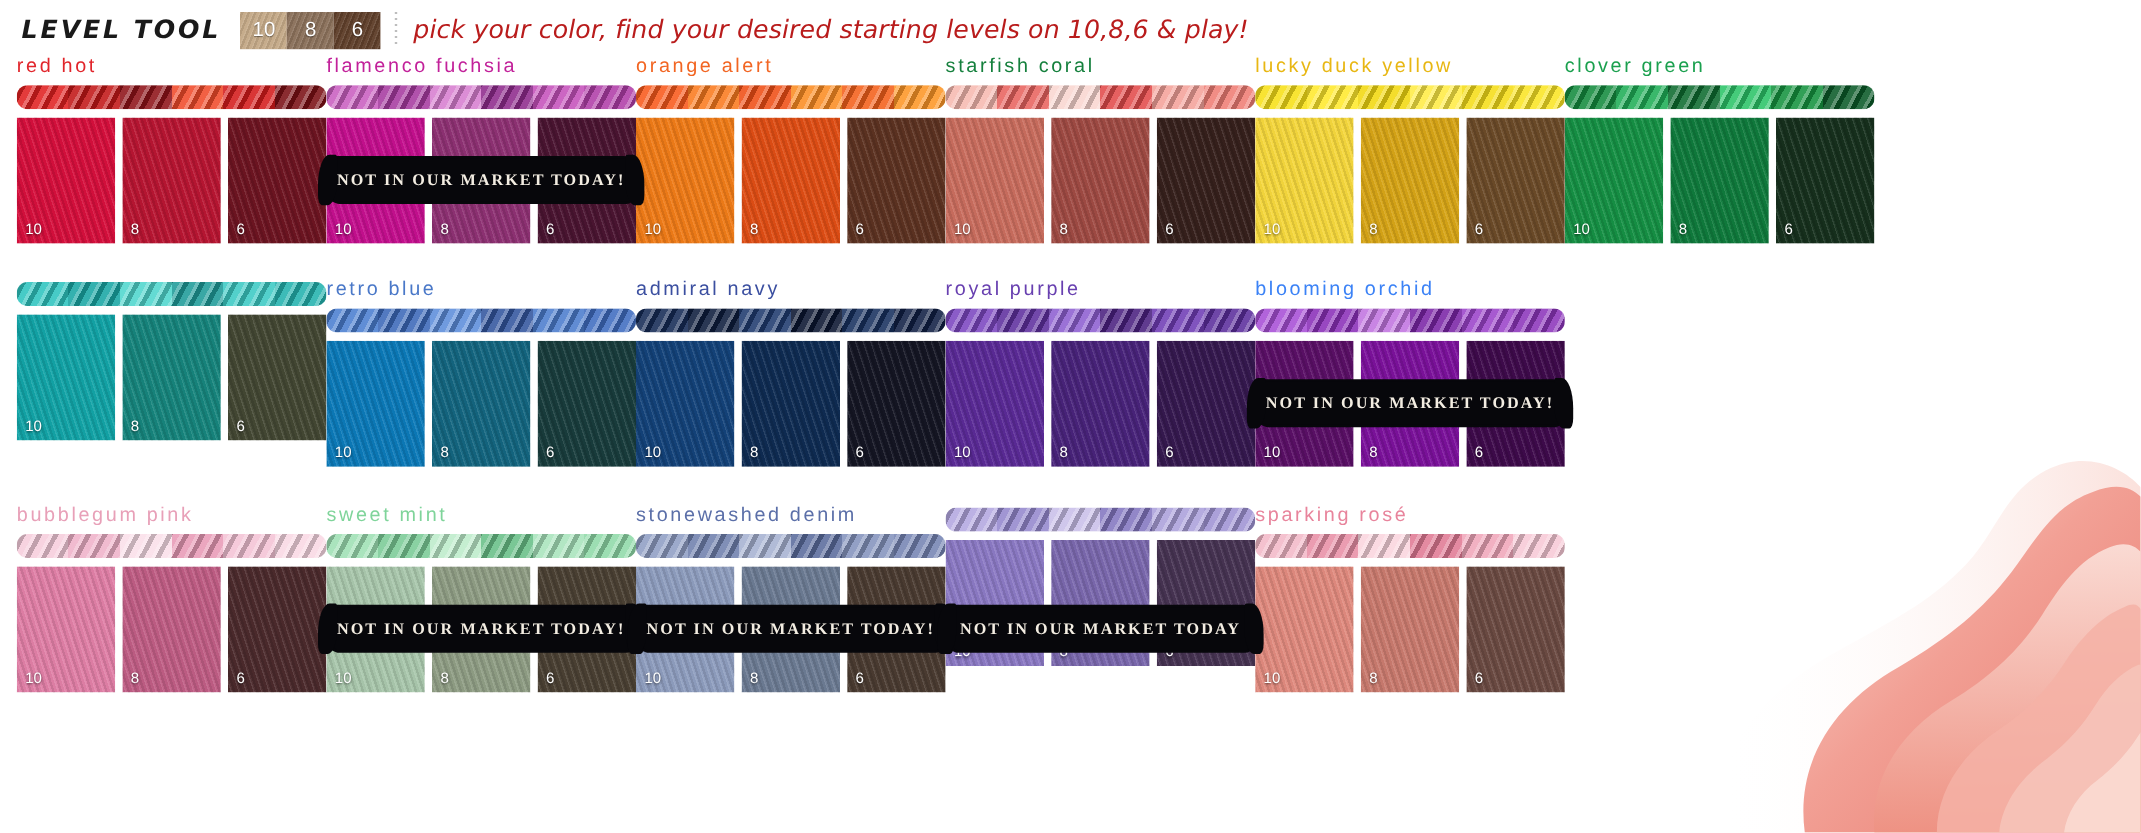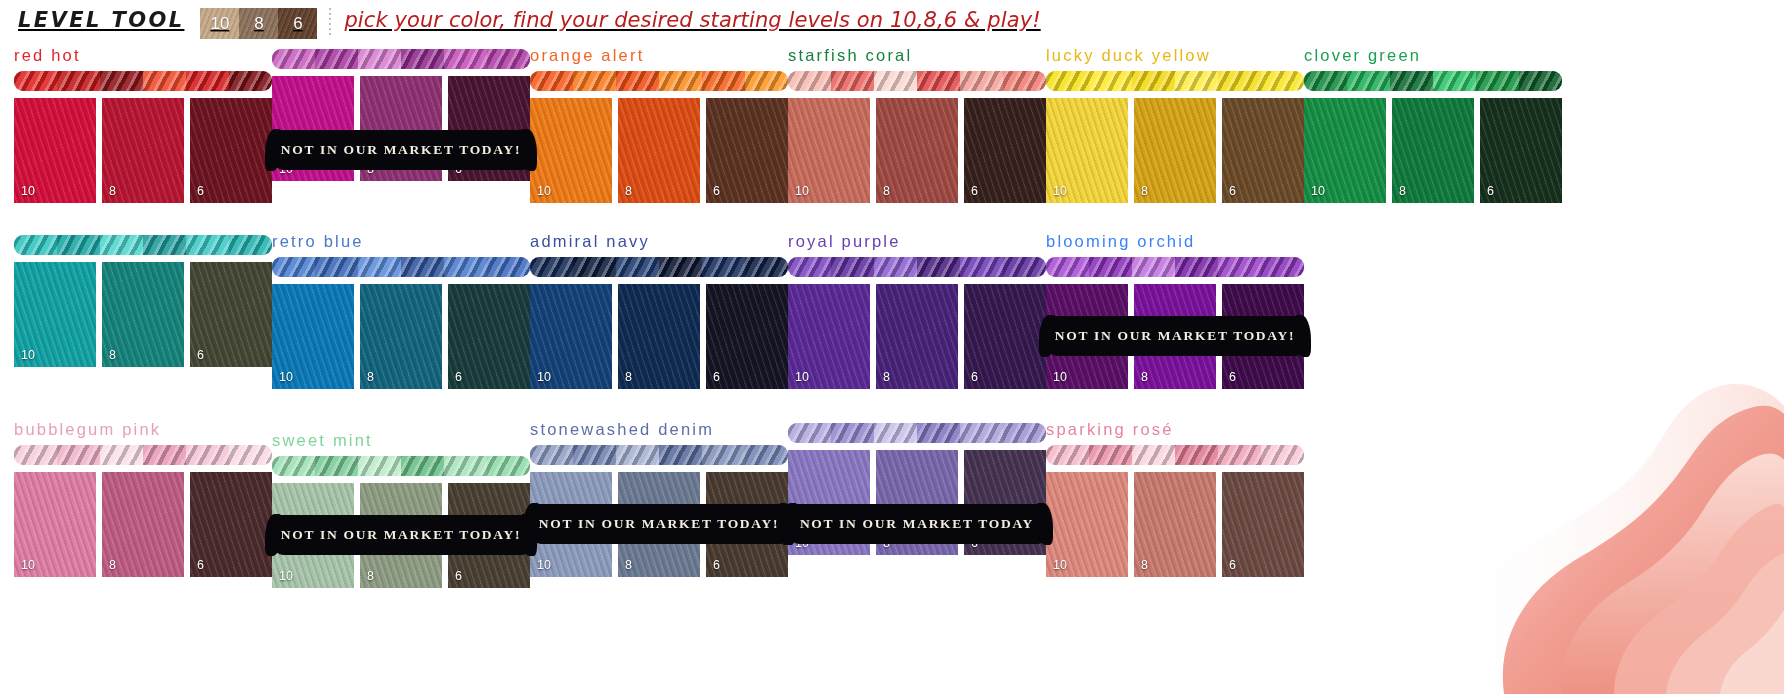--- a/index.html
+++ b/index.html
@@ -15,22 +15,21 @@
     background: #fff;
     overflow: hidden;
   }
 
   
   #header {
     position: absolute;
     left: 18px; top: 8px;
     height: 34px;
     display: flex;
-    align-items: flex-start;
-    text-decoration: underline;
+    align-items: center;
   }
   #header-title {
     font-family: "DejaVu Sans", sans-serif;
     font-weight: 700;
     font-style: italic;
     font-size: 21px;
     letter-spacing: 2.4px;
     color: #1a1a1a;
     white-space: nowrap;
   }
@@ -228,20 +227,21 @@
               <div class="hair" style="background: rgb(184, 21, 50);"></div>
               <div class="lvl">8</div>
             </div>
             <div class="swatch">
               <div class="hair" style="background: rgb(109, 20, 33);"></div>
               <div class="lvl">6</div>
             </div>
           </div>
         </div>
         <div class="family" style="left: 272px; top: 0px;">
+          <div class="family-name" style="color: rgb(194, 33, 154);">flamenco fuchsia</div>
           <div class="strip">
             <div class="tex" style="background: repeating-linear-gradient(118deg, rgba(255, 255, 255, 0.35) 0px, rgba(255, 255, 255, 0.35) 3px, rgba(0, 0, 0, 0.22) 3px, rgba(0, 0, 0, 0.22) 7px, rgba(255, 255, 255, 0.12) 7px, rgba(255, 255, 255, 0.12) 12px), linear-gradient(90deg, rgb(201, 95, 192) 0%, rgb(201, 95, 192) 16.67%, rgb(166, 58, 160) 16.67%, rgb(166, 58, 160) 33.33%, rgb(215, 126, 208) 33.33%, rgb(215, 126, 208) 50%, rgb(142, 42, 140) 50%, rgb(142, 42, 140) 66.67%, rgb(197, 81, 187) 66.67%, rgb(197, 81, 187) 83.33%, rgb(176, 61, 168) 83.33%, rgb(176, 61, 168) 100%);"></div>
           </div>
           <div class="swatches">
             <div class="swatch">
               <div class="hair" style="background: rgb(196, 15, 142);"></div>
               <div class="lvl">10</div>
             </div>
             <div class="swatch">
               <div class="hair" style="background: rgb(142, 49, 115);"></div>
@@ -455,21 +455,21 @@
             <div class="swatch">
               <div class="hair" style="background: rgb(191, 93, 132);"></div>
               <div class="lvl">8</div>
             </div>
             <div class="swatch">
               <div class="hair" style="background: rgb(75, 42, 44);"></div>
               <div class="lvl">6</div>
             </div>
           </div>
         </div>
-        <div class="family" style="left: 272px; top: 11px;">
+        <div class="family" style="left: 272px; top: 0px;">
           <div class="family-name" style="color: rgb(127, 212, 154);">sweet mint</div>
           <div class="strip">
             <div class="tex" style="background: repeating-linear-gradient(118deg, rgba(255, 255, 255, 0.35) 0px, rgba(255, 255, 255, 0.35) 3px, rgba(0, 0, 0, 0.22) 3px, rgba(0, 0, 0, 0.22) 7px, rgba(255, 255, 255, 0.12) 7px, rgba(255, 255, 255, 0.12) 12px), linear-gradient(90deg, rgb(158, 224, 180) 0%, rgb(158, 224, 180) 16.67%, rgb(122, 203, 150) 16.67%, rgb(122, 203, 150) 33.33%, rgb(189, 236, 203) 33.33%, rgb(189, 236, 203) 50%, rgb(104, 191, 135) 50%, rgb(104, 191, 135) 66.67%, rgb(168, 228, 188) 66.67%, rgb(168, 228, 188) 83.33%, rgb(143, 218, 168) 83.33%, rgb(143, 218, 168) 100%);"></div>
           </div>
           <div class="swatches">
             <div class="swatch">
               <div class="hair" style="background: rgb(169, 199, 172);"></div>
               <div class="lvl">10</div>
             </div>
             <div class="swatch">

